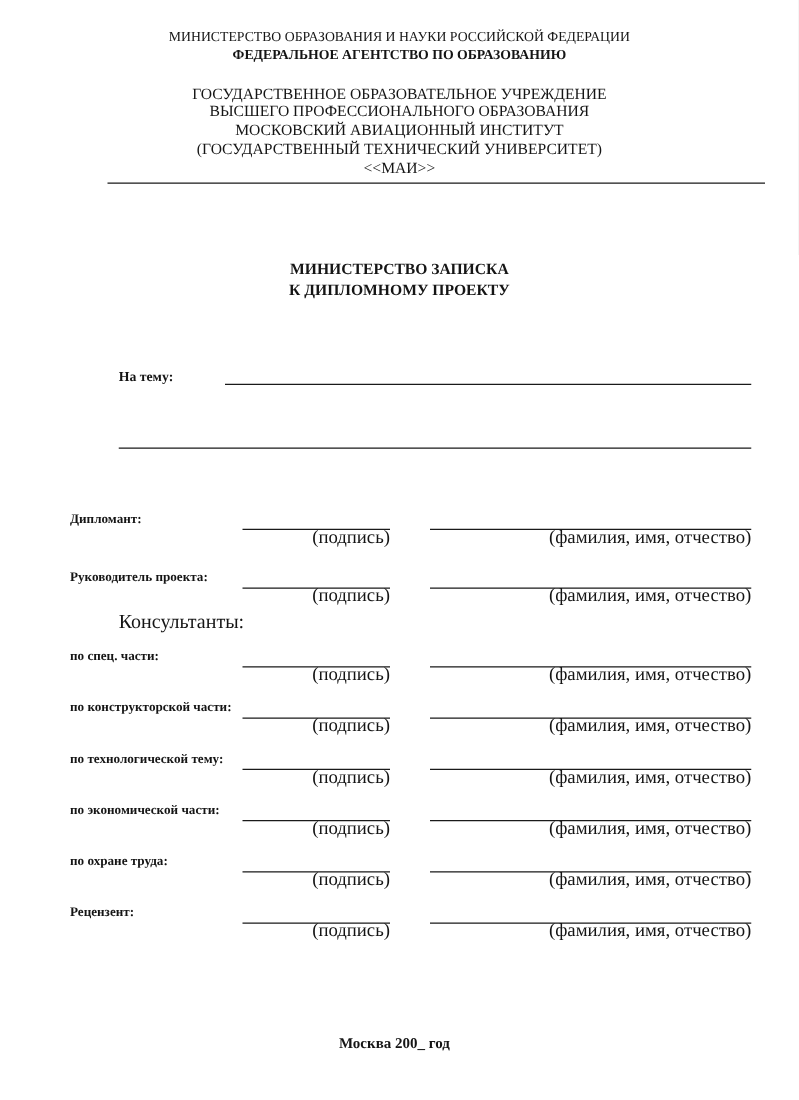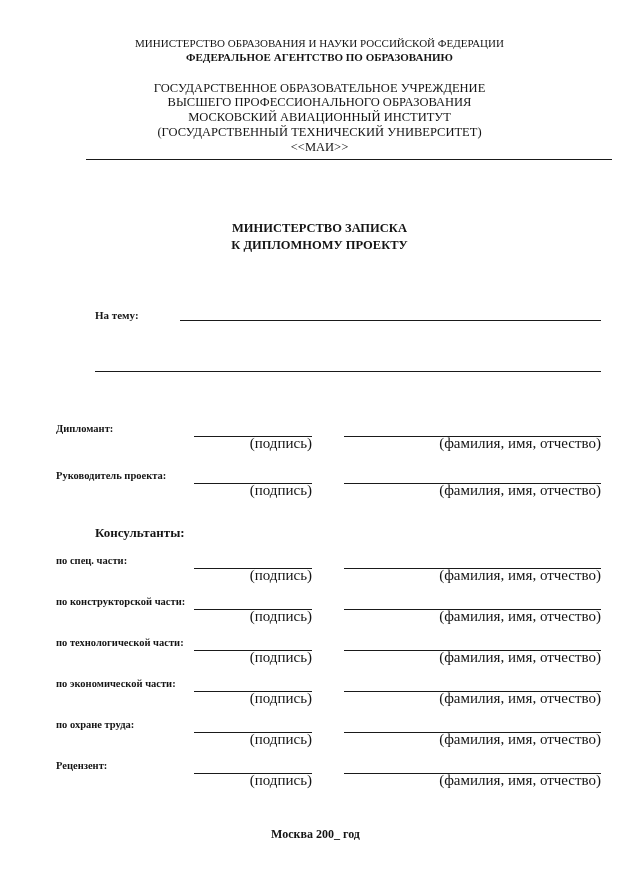--- a/index.html
+++ b/index.html
@@ -3,42 +3,42 @@
 <meta charset="utf-8">
 <style>
   html, body { margin:0; padding:0; background:#e8e8e8; }
   .page {
     width:639px; height:880px; margin:0 auto; background:#ffffff;
     position:relative; overflow:hidden; color:#151515;
     font-family:"Liberation Serif", "DejaVu Serif", serif;
     box-sizing:border-box;
   }
   .center { text-align:center; }
-  .ministry { padding-top:37px; font-size:11px; line-height:1.25; }
+  .ministry { padding-top:24px; font-size:11px; line-height:1.25; }
   .ministry .l2 { font-weight:bold; }
   .institution { margin-top:16px; font-size:12.5px; line-height:1.18; }
   .rule { border-bottom:1.5px solid #1a1a1a; margin:5px 27px 0 86px; height:0; }
   .faculty-block { margin-top:13px; font-size:12px; line-height:1.3; }
   .doc-title { margin-top:60px; font-size:12.5px; font-weight:bold; line-height:1.35; }
   .topic-row { display:flex; align-items:flex-end; margin:52px 38px 0 95px;gap:35px; }
   .topic-label { font-size:11px; font-weight:bold; white-space:nowrap; padding-right:6px; }
   .fill-line { border-bottom:1px solid #1a1a1a; height:14px; }
   .topic-row .fill-line { flex:1; }
   .topic-line2 { margin:36px 38px 0 95px; }
   .frow { display:flex; align-items:flex-start; margin-left:56px; margin-right:38px; }
   .frow.first { margin-top:50px; }
   .frow.gap-lg { margin-top:20px; }
   .frow.gap-md { margin-top:14px; }
   .flabel { width:138px; font-size:10.5px; line-height:14px; flex:none;font-weight:bold; }
   .flabel.bold { font-weight:bold; }
   .fsig { width:118px; flex:none; margin-right:32px; }
   .fname { flex:1; }
   .caption { font-size:15px; text-align:right; line-height:12px; }
   .consultants-heading {
-    margin:30px 0 0 95px; font-size:13px; font-weight:bold; line-height:14px;
+    margin:8px 0 0 95px; font-size:16px; font-weight:normal; line-height:14px;
   }
   .footer-line {
     position:absolute; left:0; right:8px; bottom:38px;
     text-align:center; font-size:12px; font-weight:bold;
   }
 </style>
 </head>
 <body>
 
 <div class="page">
@@ -114,21 +114,21 @@
       <div class="fill-line"></div>
       <div class="caption">(подпись)</div>
     </div>
     <div class="fname">
       <div class="fill-line"></div>
       <div class="caption">(фамилия, имя, отчество)</div>
     </div>
   </div>
 
   <div class="frow gap-md">
-    <div class="flabel">по технологической части:</div>
+    <div class="flabel">по технологической тему:</div>
     <div class="fsig">
       <div class="fill-line"></div>
       <div class="caption">(подпись)</div>
     </div>
     <div class="fname">
       <div class="fill-line"></div>
       <div class="caption">(фамилия, имя, отчество)</div>
     </div>
   </div>
 

